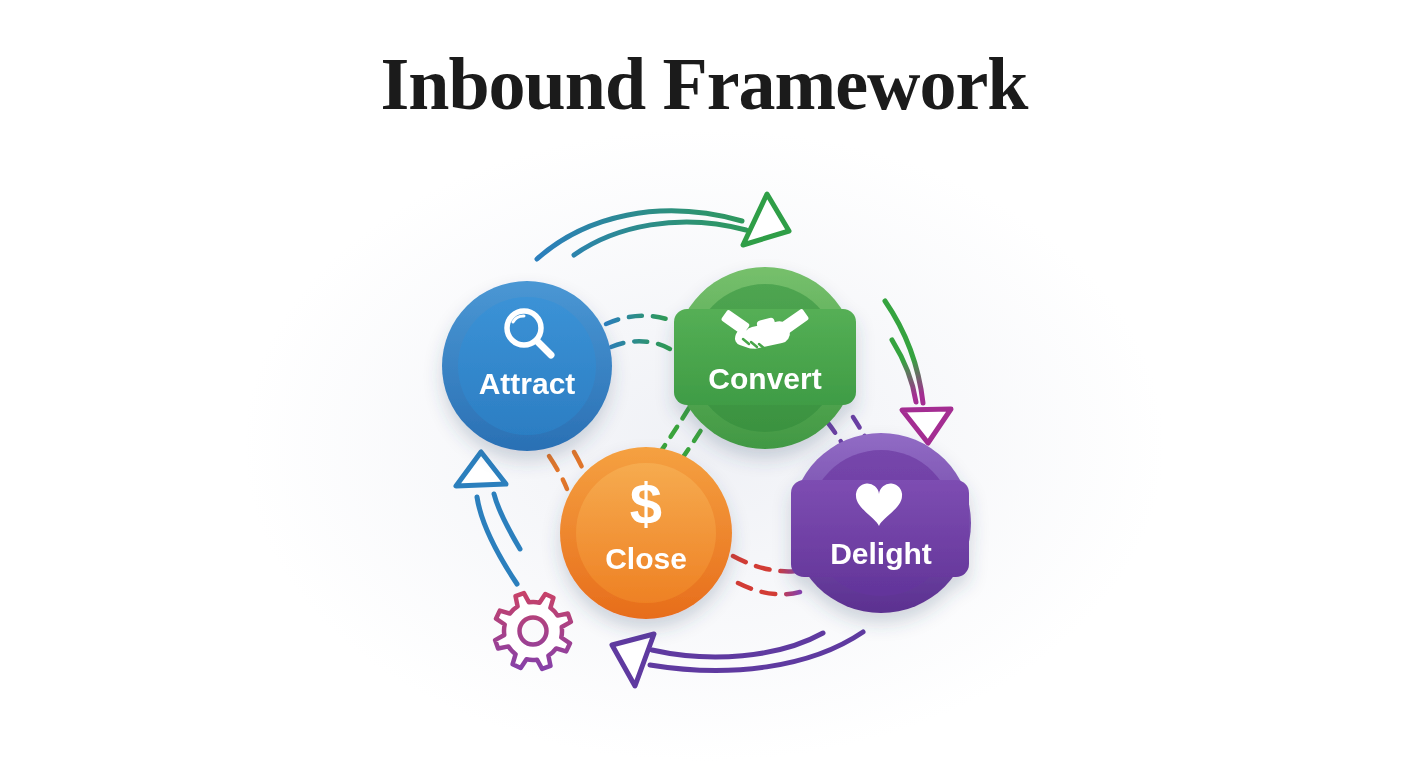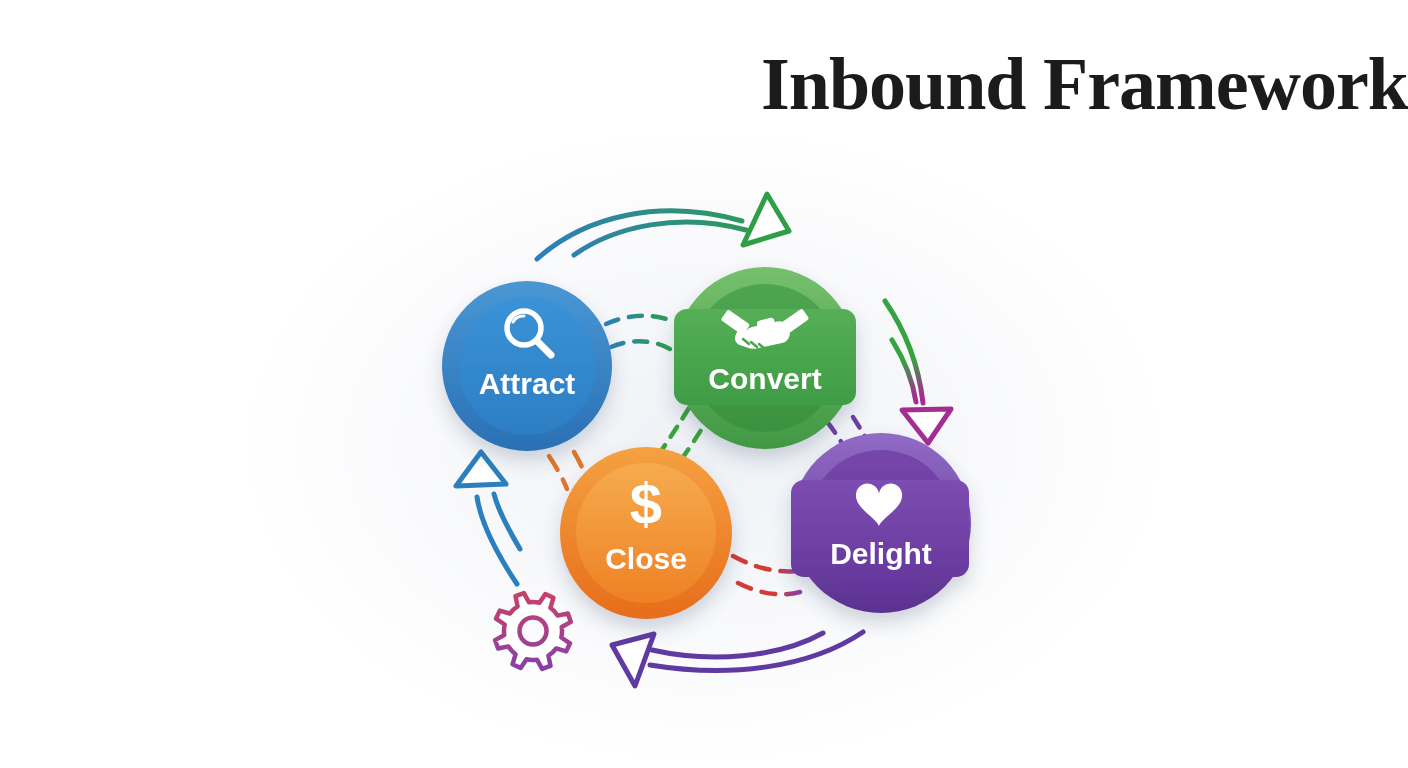--- a/index.html
+++ b/index.html
@@ -7,21 +7,21 @@
     position:relative;
     width:1408px;height:768px;
     overflow:hidden;
     background:
       radial-gradient(640px 440px at 704px 445px, rgba(226,229,238,.55), rgba(255,255,255,0) 72%),
       #ffffff;
     font-family:"Liberation Sans", sans-serif;
   }
   .title{
     position:absolute;top:44px;left:0;width:100%;
-    margin:0;text-align:right;
+    margin:0;text-align:center;
     font-family:"Liberation Serif", serif;
     font-weight:700;font-size:74px;line-height:1.1;
     letter-spacing:-1px;color:#1b1b1b;
   }
   svg{position:absolute;left:0;top:0;}
   .node-label{
     font-family:"Liberation Sans", sans-serif;
     font-weight:700;font-size:30px;fill:#ffffff;
     text-anchor:middle;
   }

